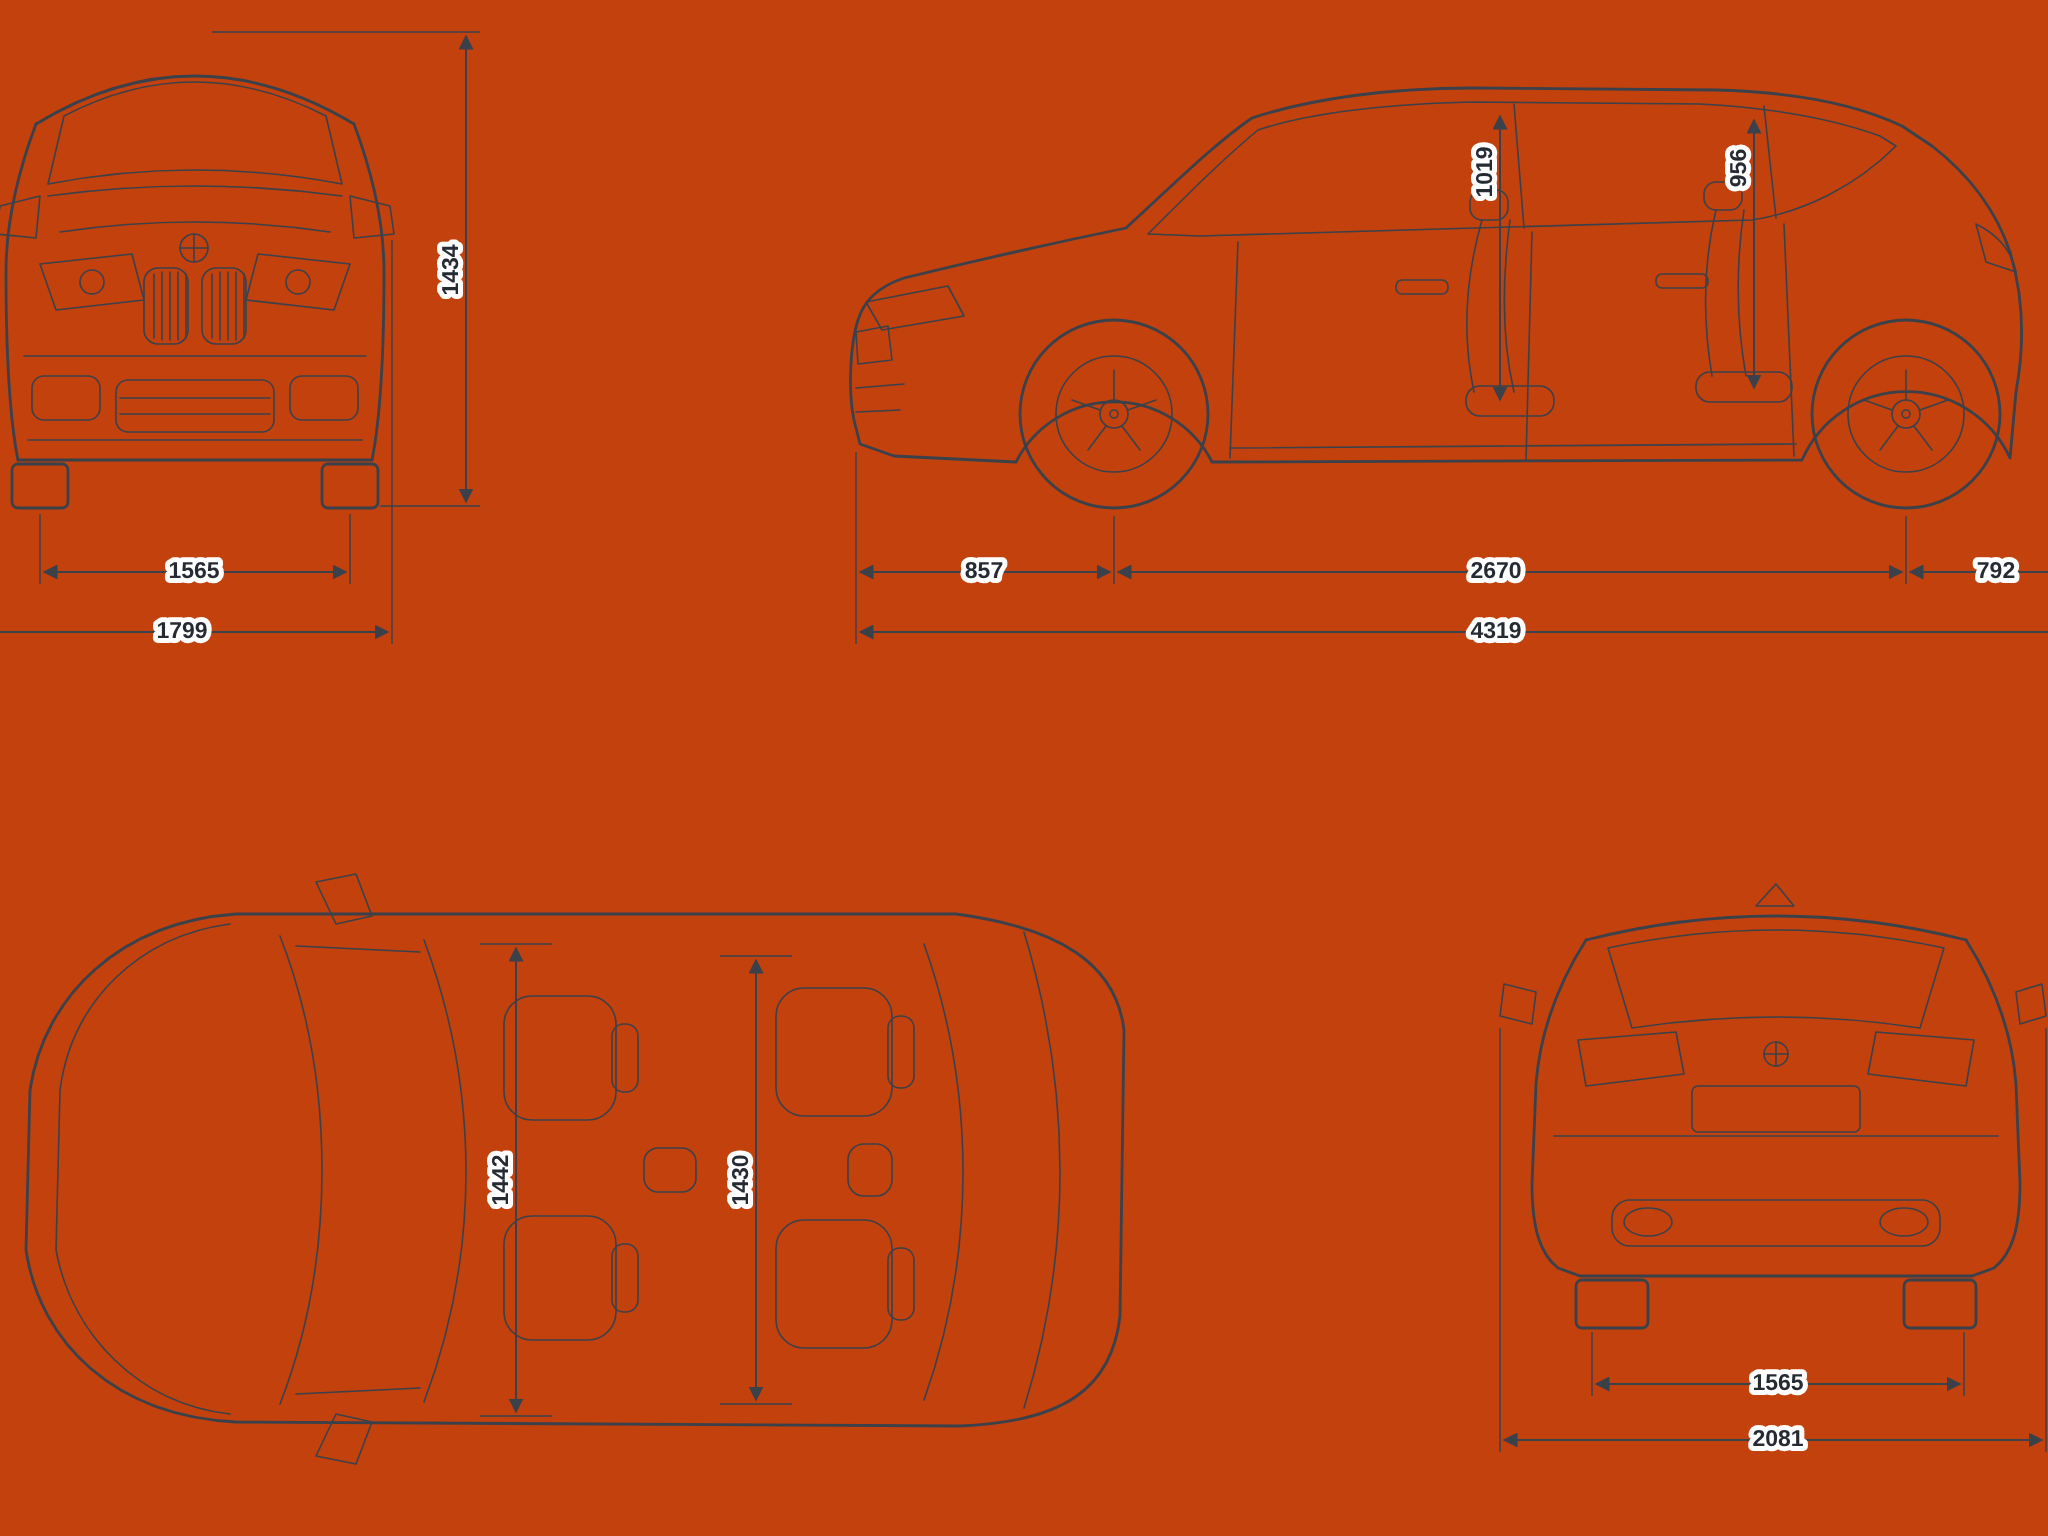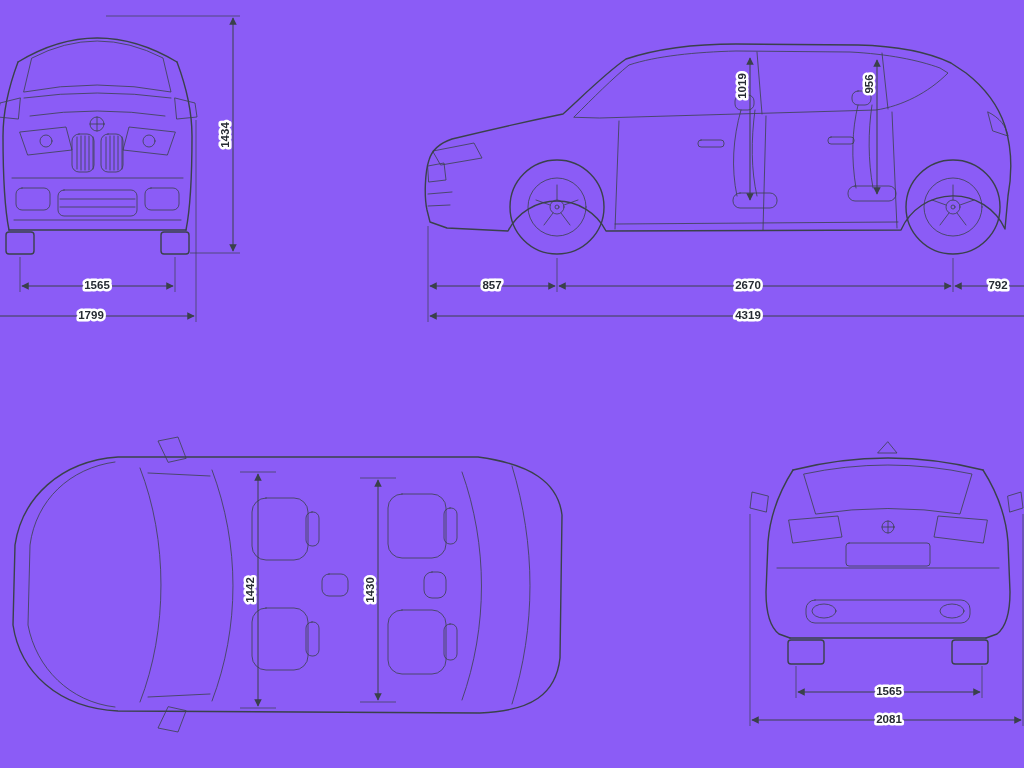--- a/index.html
+++ b/index.html
@@ -1,16 +1,16 @@
 <!DOCTYPE html>
 <html><head>
 <meta charset="utf-8">
 <style>
   html,body{margin:0;padding:0;background:#ffffff;width:1024px;height:768px;overflow:hidden;}
-  .stage{position:relative;width:1024px;height:768px;background:#8b5cf6;font-family:"Liberation Sans",sans-serif;}
+  .stage{position:relative;width:1024px;height:768px;background:#c2410c;font-family:"Liberation Sans",sans-serif;}
   svg{display:block;}
   .o1{fill:none;stroke:#3a414b;stroke-width:1.4;stroke-linejoin:round;stroke-linecap:round;}
   .o2{fill:none;stroke:#3a414b;stroke-width:0.8;stroke-linejoin:round;stroke-linecap:round;}
   .dim-line{fill:none;stroke:#3a414b;stroke-width:1;}
   .ext{fill:none;stroke:#3a414b;stroke-width:0.7;}
   text.dim-label{
     font-family:"Liberation Sans",sans-serif;
     font-size:11.5px;font-weight:700;fill:#262b33;
     text-anchor:middle;dominant-baseline:middle;
     paint-order:stroke;stroke:#ffffff;stroke-width:5px;stroke-linejoin:round;

